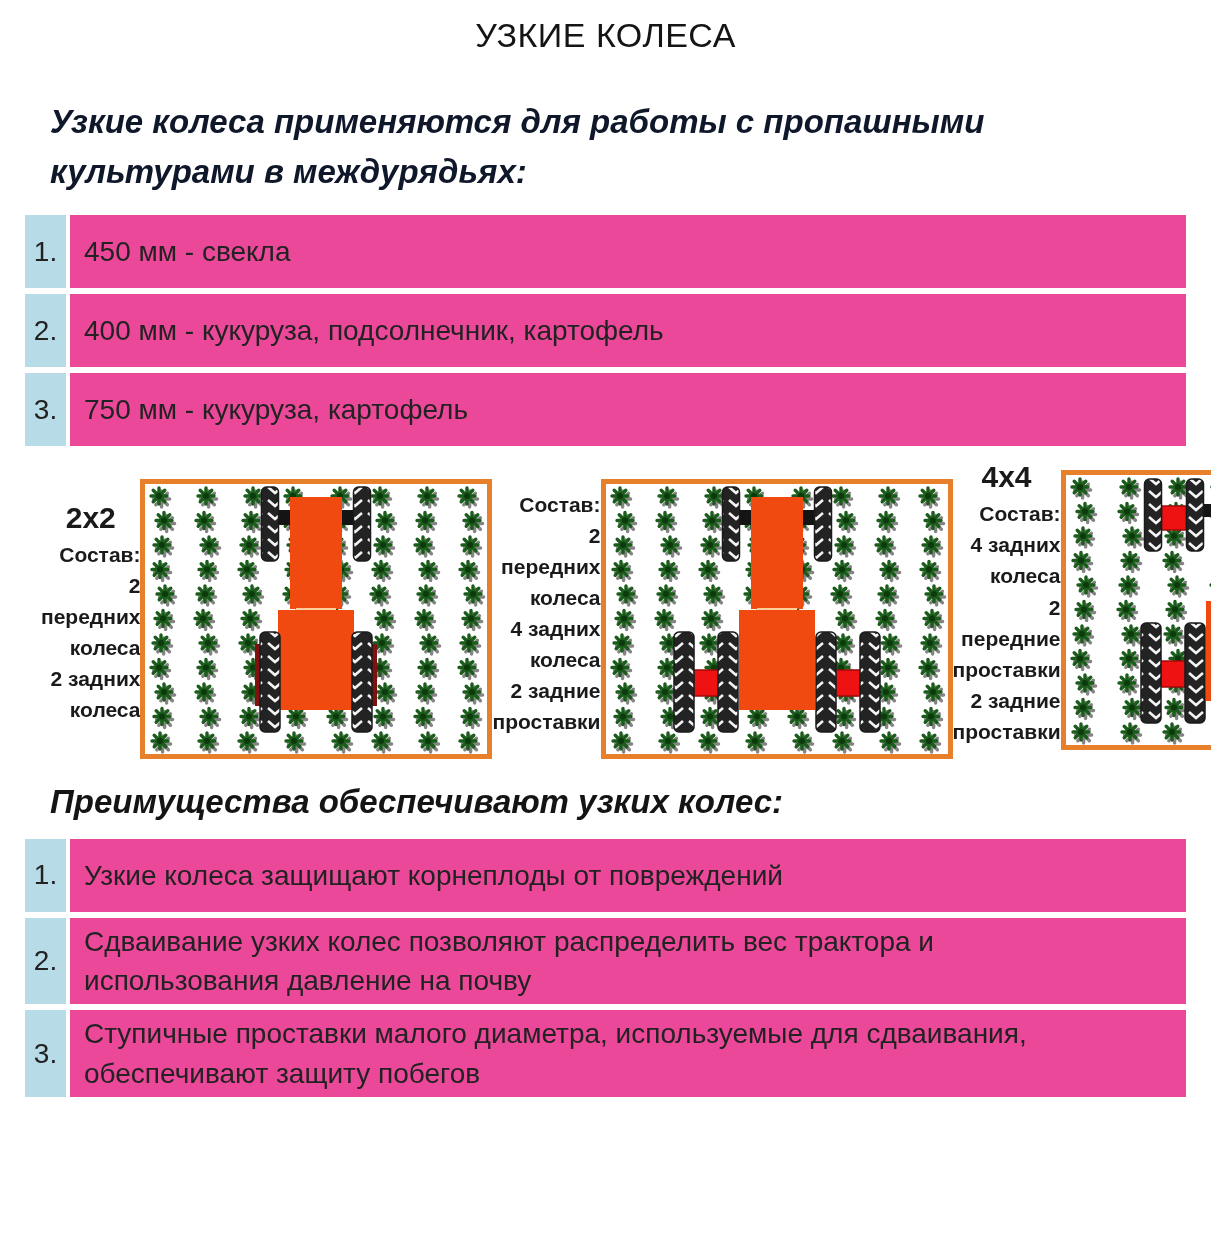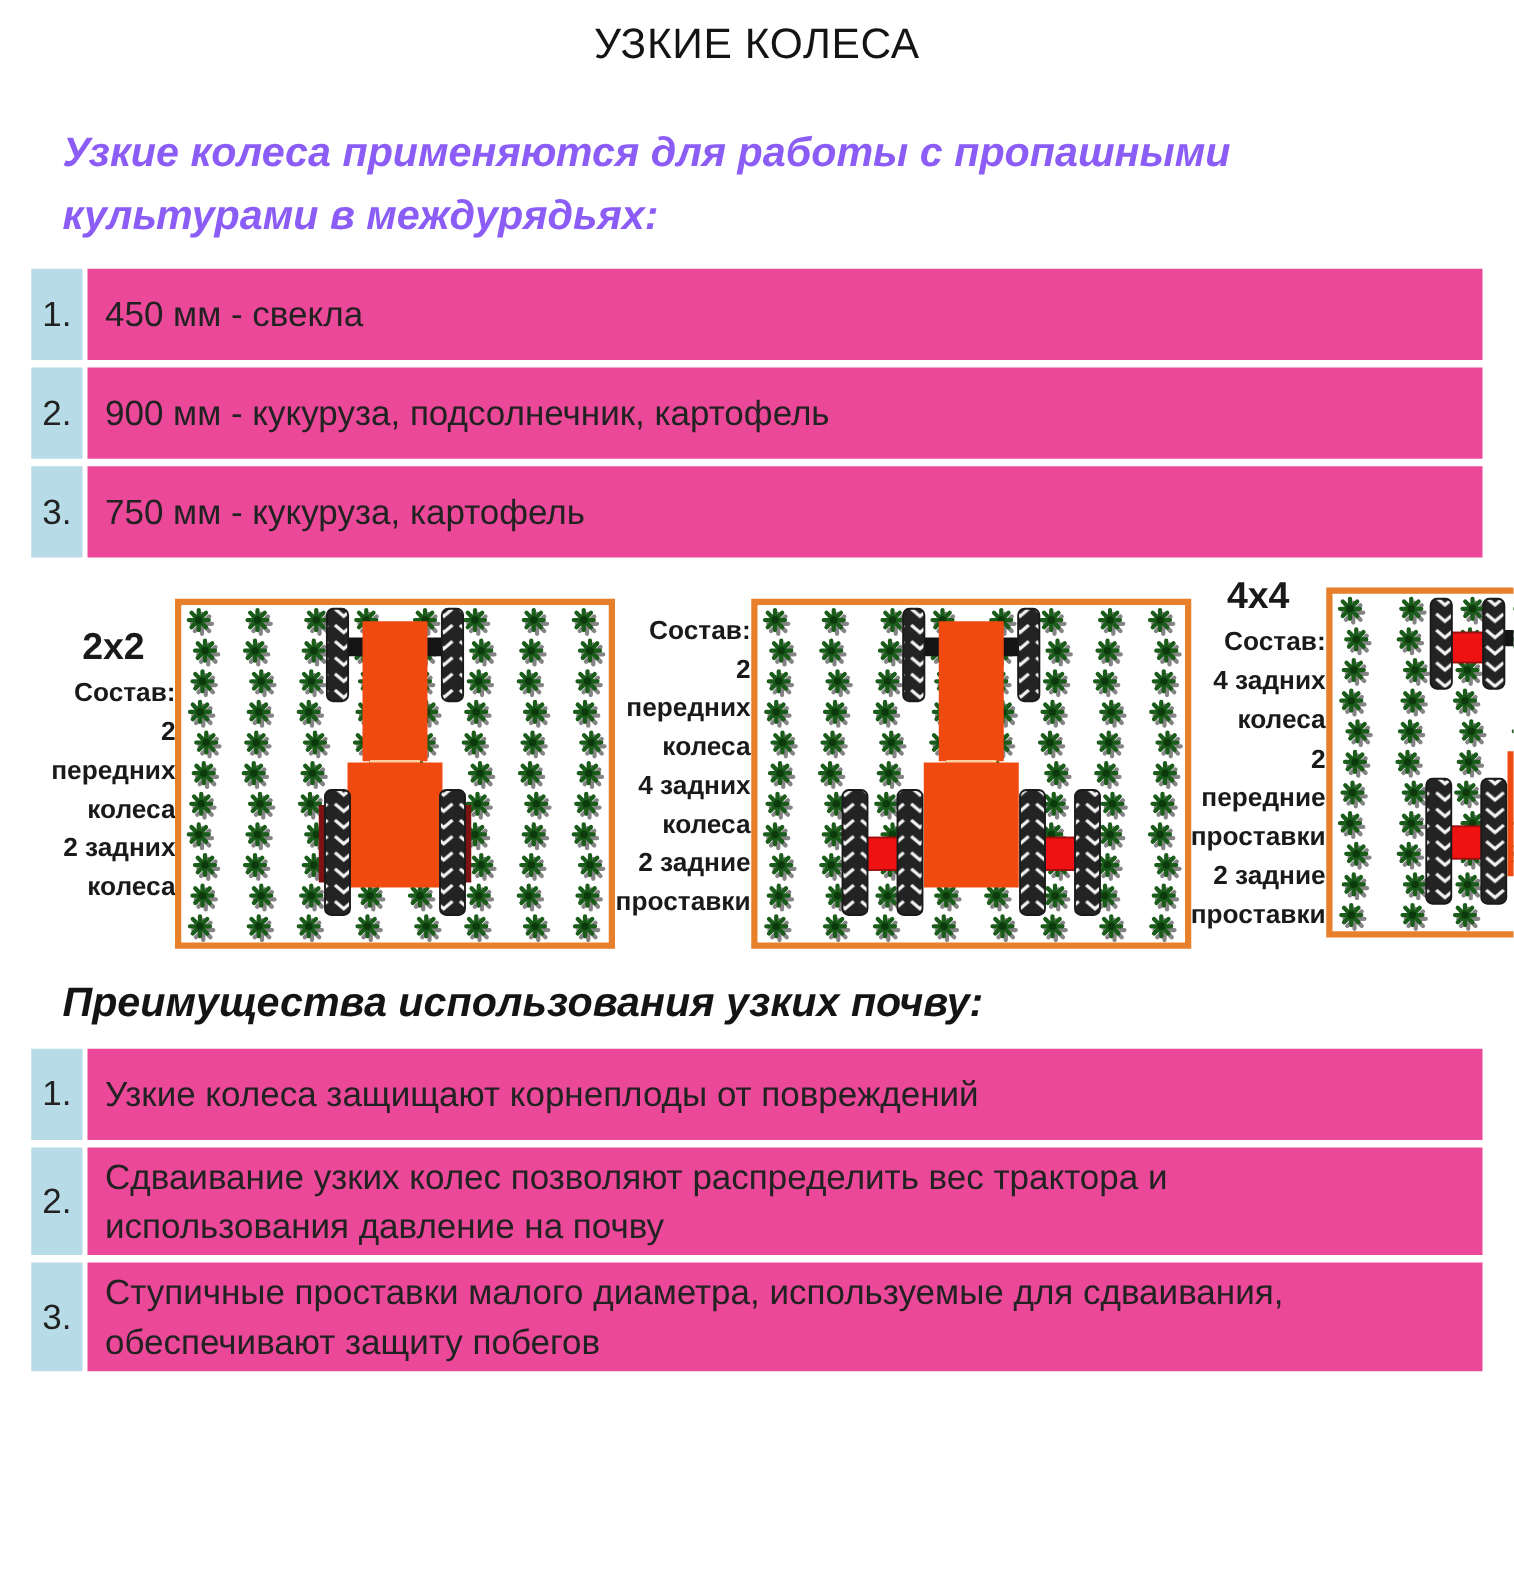--- a/index.html
+++ b/index.html
@@ -21,21 +21,21 @@
     letter-spacing:0.5px;
     color:#141414;
   }
   .intro{
     margin:42px 60px 0 50px;
     max-width:1060px;
     font-size:33px;
     line-height:1.52;
     font-weight:bold;
     font-style:italic;
-    color:#8b5cf6;
+    color:#0f172a;
   }
   .list{ margin:18px 25px 0 25px; }
   .list-row{ display:flex; gap:4px; margin-bottom:6px; }
   .num-cell{
     width:41px; min-height:65px;
     background:#b7dce8;
     display:flex; align-items:center; justify-content:center;
     font-size:28px; color:#222;
     flex:0 0 41px;
   }
@@ -101,21 +101,21 @@
   <div class="list">
     <div class="list-row">
       <div class="num-cell">1.</div>
       <div class="text-cell">
           <span>450 мм - свекла</span>
         </div>
     </div>
     <div class="list-row">
       <div class="num-cell">2.</div>
       <div class="text-cell">
-          <span>900 мм - кукуруза, подсолнечник, картофель</span>
+          <span>400 мм - кукуруза, подсолнечник, картофель</span>
         </div>
     </div>
     <div class="list-row">
       <div class="num-cell">3.</div>
       <div class="text-cell">
           <span>750 мм - кукуруза, картофель</span>
         </div>
     </div>
   </div>
 
@@ -470,21 +470,21 @@
             <rect x="217" y="148" width="20" height="100" rx="5" fill="url(#tread-pat)" stroke="#1a1a1a" stroke-width="1.5"></rect>
             <rect x="75" y="148" width="20" height="100" rx="5" fill="url(#tread-pat)" stroke="#1a1a1a" stroke-width="1.5"></rect>
             <rect x="261" y="148" width="20" height="100" rx="5" fill="url(#tread-pat)" stroke="#1a1a1a" stroke-width="1.5"></rect>
           </g>
         </svg>
       </div>
     </div>
 
   </div>
 
-  <h2 class="section-heading">Преимущества использования узких почву:</h2>
+  <h2 class="section-heading">Преимущества обеспечивают узких колес:</h2>
 
   <div class="list">
     <div class="list-row">
       <div class="num-cell">1.</div>
       <div class="text-cell">
           <span>Узкие колеса защищают корнеплоды от повреждений</span>
         </div>
     </div>
     <div class="list-row">
       <div class="num-cell">2.</div>

